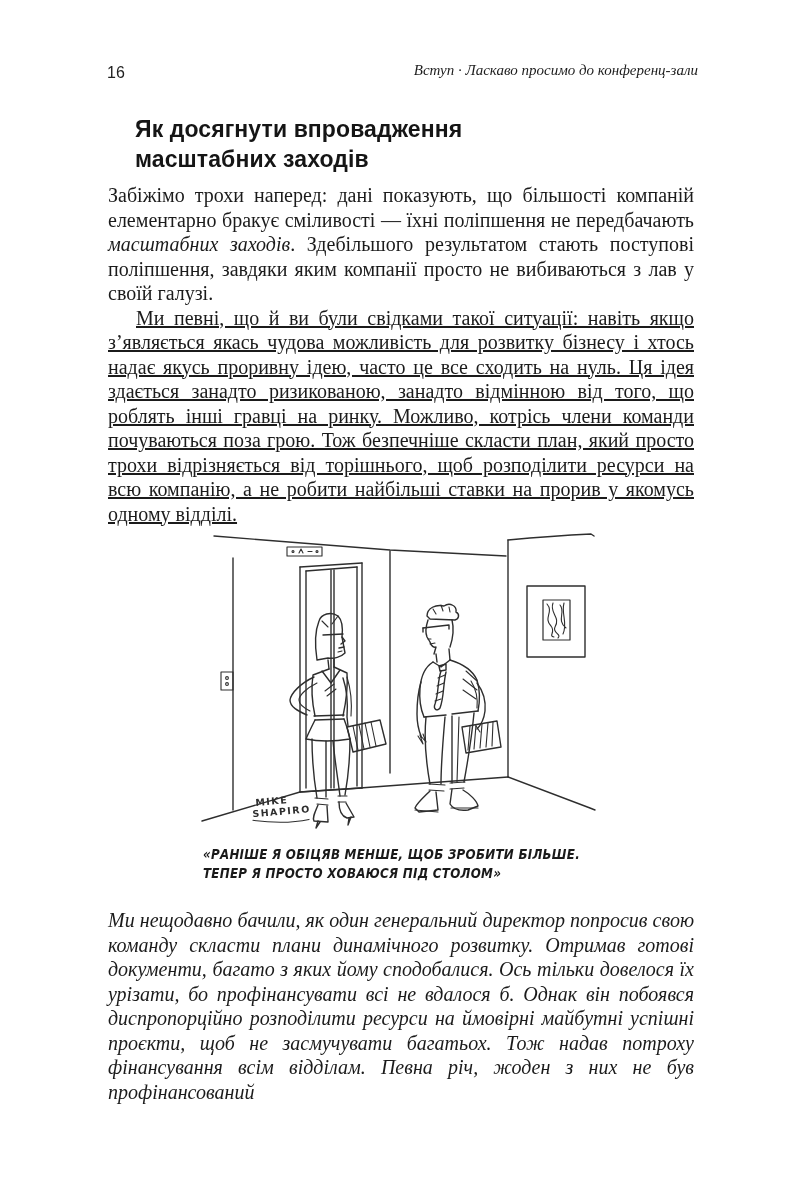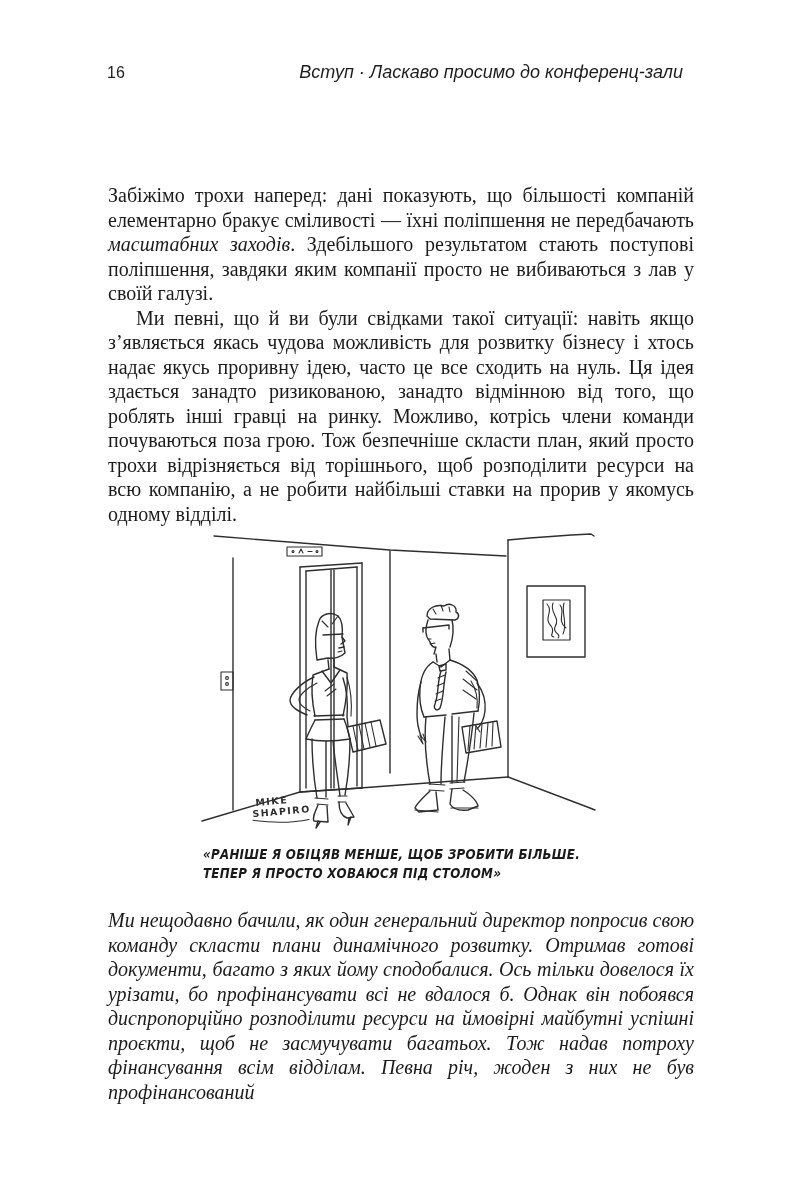--- a/index.html
+++ b/index.html
@@ -11,41 +11,41 @@
     font-family:"Liberation Serif", serif;
     color:#1d1d1d;
     overflow:hidden;
   }
   .folio {
     position:absolute; left:107px; top:64px;
     font-family:"Liberation Sans", sans-serif;
     font-size:16px; color:#222;
   }
   .running-head {
-    position:absolute; right:117px; top:62px;
-    font-family:Liberation Sans, sans-serif;
-    font-style:italic; font-size:18px; color:#1d1d1d;
+    position:absolute; right:102px; top:62px;
+    font-family:Liberation Serif, serif;
+    font-style:italic; font-size:15px; color:#1d1d1d;
     white-space:nowrap;
   }
   .chapter-title {
     position:absolute; left:135px; top:114px;
     font-family:"Liberation Sans", sans-serif;
     font-weight:700; font-size:23px; line-height:30px;
     color:#151515; letter-spacing:0.1px;
   }
   .body-block {
     position:absolute; left:108px; width:586px;
     font-size:20px; line-height:24.5px;
     text-align:justify;
     color:#1b1b1b;
   }
   .body-block p { margin:0; }
   .block-top { top:183px; }
   .block-bottom { top:908px;font-style:italic; }
-  .indent { text-indent:28px; }
+  .indent { text-indent:28px;text-decoration:underline; }
   .ital { font-style:italic; }
   .cartoon-wrap {
     position:absolute; left:200px; top:520px;
     width:448px; height:316px;
   }
   .cartoon-wrap svg { display:block; width:448px; height:316px; }
   .cartoon-caption {
     position:absolute; left:203px; top:845px; width:420px;
     font-family:"DejaVu Sans", sans-serif;
     font-weight:bold; font-style:italic;
@@ -61,20 +61,24 @@
   }
 </style>
 </head>
 <body>
 
 <div class="page">
 
   <div class="folio">16</div>
   <div class="running-head">Вступ · Ласкаво просимо до конференц-зали</div>
 
+  <div class="chapter-title">
+    <div>Як досягнути впровадження</div>
+    <div>масштабних заходів</div>
+  </div>
 
   <div class="body-block block-top">
     <p><span>Забіжімо трохи наперед: дані показують, що більшості компаній елементарно бракує сміливості — їхні поліпшення не передбачають </span><span class="ital">масштабних заходів</span><span>. Здебільшого результатом стають поступові поліпшення, завдяки яким компанії просто не вибиваються з лав у своїй галузі.</span></p>
     <p class="indent">Ми певні, що й ви були свідками такої ситуації: навіть якщо з’являється якась чудова можливість для розвитку бізнесу і хтось надає якусь проривну ідею, часто це все сходить на нуль. Ця ідея здається занадто ризикованою, занадто відмінною від того, що роблять інші гравці на ринку. Можливо, котрісь члени команди почуваються поза грою. Тож безпечніше скласти план, який просто трохи відрізняється від торішнього, щоб розподілити ресурси на всю компанію, а не робити найбільші ставки на прорив у якомусь одному відділі.</p>
   </div>
 
   <div class="cartoon-wrap">
     <svg viewBox="0 0 448 316" role="img" fill="none" stroke="#2e2e2e" stroke-width="1.4" stroke-linecap="round" stroke-linejoin="round" aria-label="Карикатура: жінка й чоловік в окулярах стоять біля ліфта з лотками документів у руках; на стіні праворуч висить абстрактна картина">
 
       <g>

